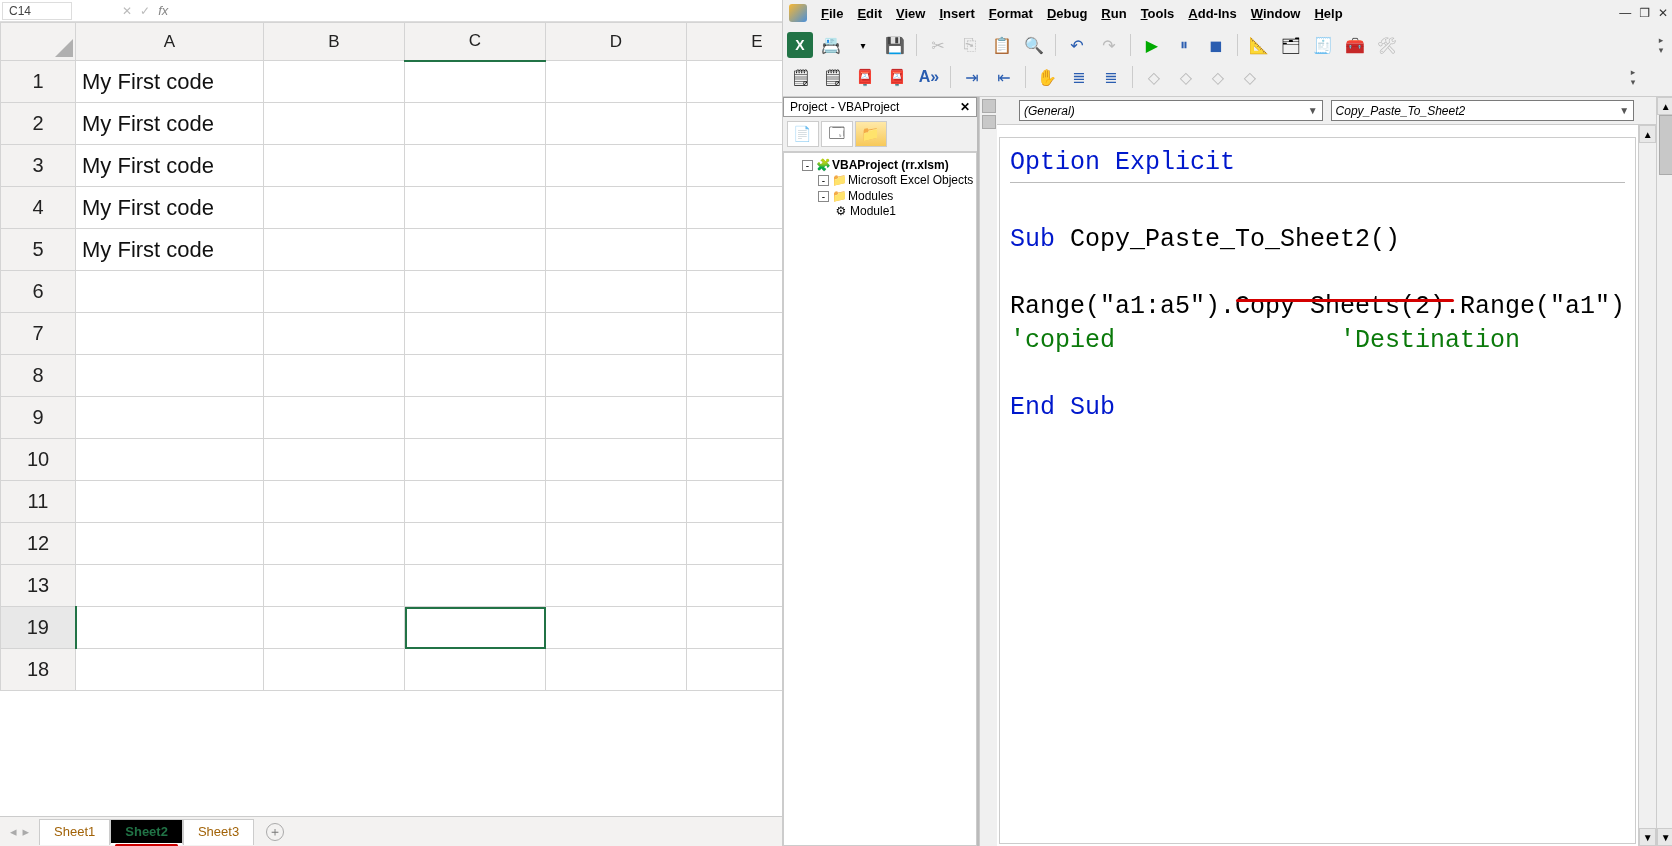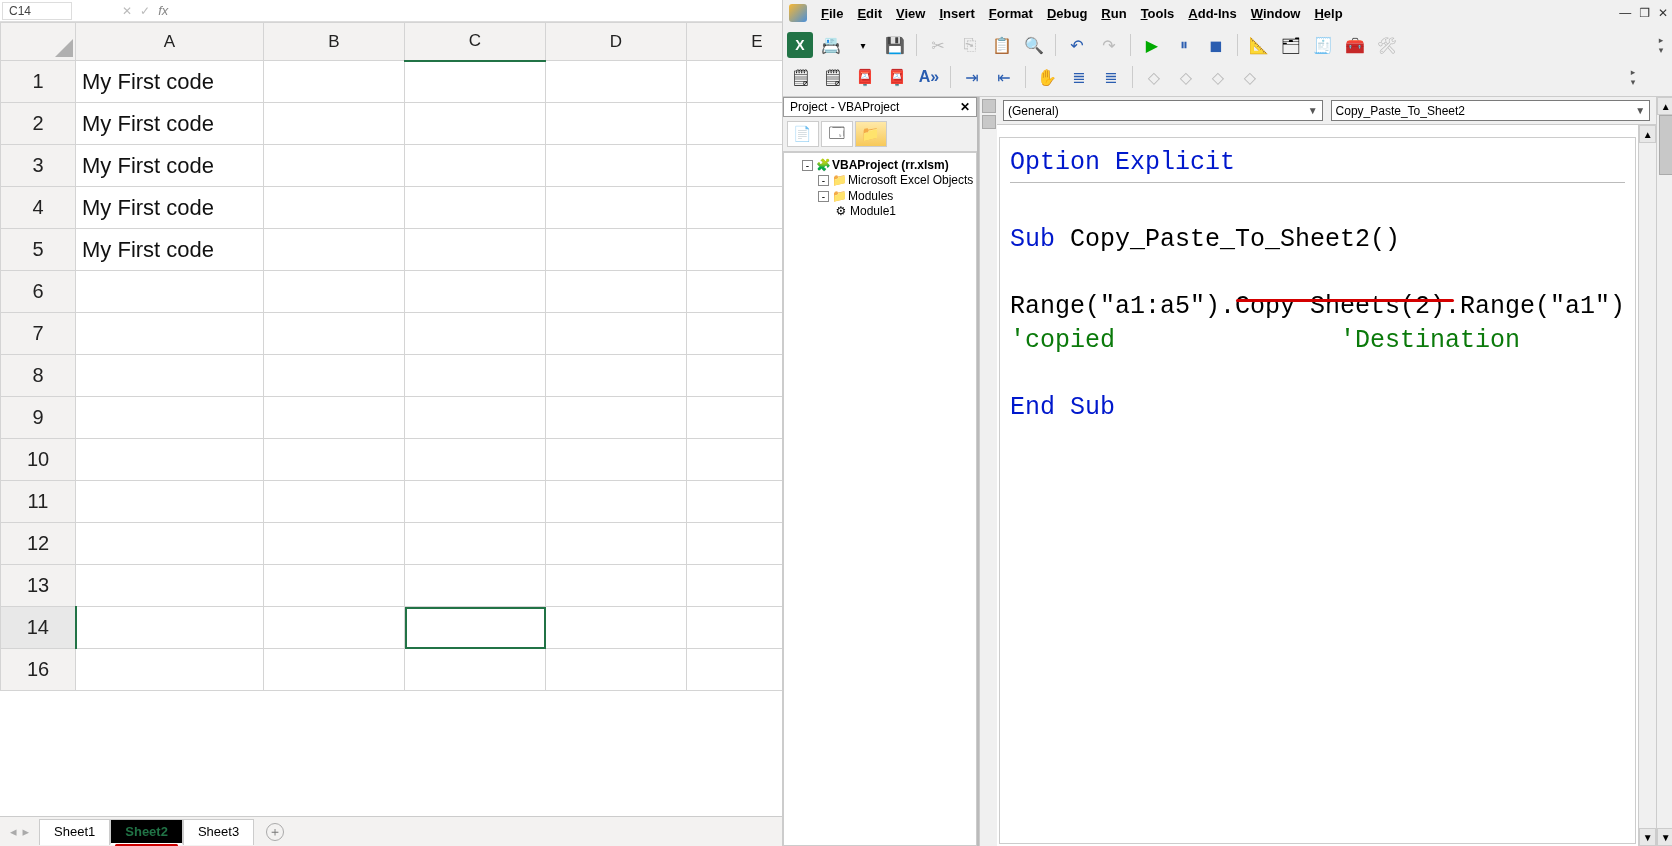--- a/index.html
+++ b/index.html
@@ -18,21 +18,21 @@
 table.sheet thead th { background: #f3f2f1; font-weight: normal; color:#222; font-size:17px; height:38px; }
 table.sheet thead th.corner { background:#f3f2f1; width:75px;}
 .corner-tri { width:0;height:0;border-left:18px solid transparent;border-bottom:18px solid #b0b0b0; margin-left:auto; margin-right:2px; margin-top:12px;}
 table.sheet tbody th.rowhdr { background: #f3f2f1; font-weight: normal; text-align:center; font-size:20px; width:75px; color:#222;}
 table.sheet tbody td { height:42px; font-size:22px; padding:0 6px; color:#111; }
 table.sheet thead th.col-C { border-bottom: 2px solid #217346; }
 table.sheet tbody tr.row-14 th.rowhdr { border-right:2px solid #217346; background:#e8e8e8;}
 td.active-cell { outline: 2px solid #217346; outline-offset:-2px; }
 .sheet-tabs { height: 30px; display:flex; align-items:center; border-top:1px solid #ccc; background:#f3f2f1; font-size:13px; }
 .sheet-nav { display:flex; gap:6px; padding:0 10px; color:#aaa; }
-.tab { padding: 4px 14px; border:1px solid #ccc; border-bottom:none; background:#fff; color:#000000; position:relative;}
+.tab { padding: 4px 14px; border:1px solid #ccc; border-bottom:none; background:#fff; color:#a16207; position:relative;}
 .tab.active { color:#217346; font-weight:bold; background:#000000; border-bottom:2px solid #fff;}
 .tab.active::after { content:""; position:absolute; left:4px; right:4px; bottom:-4px; height:3px; background:#c00; border-radius:2px;}
 .newsheet { width:18px;height:18px; border:1px solid #aaa; border-radius:50%; margin-left:12px; display:flex;align-items:center;justify-content:center; font-size:13px; color:#777;}
 
 
 .vba-pane { flex:1; display:flex; flex-direction: column; background:#f0f0f0; }
 .vba-menu { height: 26px; display:flex; align-items:center; padding:0 6px; background:#f0f0f0; font-size:13px; gap:4px;}
 .vba-logo { width:18px;height:18px; background:linear-gradient(135deg,#f7b733,#4a90d9); border-radius:3px; margin-right:4px;}
 .menu-item { padding: 2px 6px; font-weight: bold; }
 .menu-item u { text-decoration: underline; }
@@ -55,21 +55,21 @@
 .ptool.folder{background:linear-gradient(#ffe9a8,#f7c95a);}
 .tree { flex:1; background:#fff; font-size:12px; padding:4px 2px; overflow:auto; border:1px solid #ccc; margin:0;}
 .tree ul{list-style:none;padding-left:16px;}
 .tree li{padding:1px 0; white-space:nowrap;}
 .tree .exp{display:inline-block;width:11px;height:11px;border:1px solid #888;text-align:center;line-height:9px;font-size:10px;margin-right:3px;background:#fff;}
 .tree .ticon{display:inline-block;width:14px;text-align:center;margin-right:2px;}
 .scroll-stub{width:18px;background:#f0f0f0;border-left:1px solid #ccc;}
 .scroll-thumb{width:14px;margin:2px auto;background:#c8c8c8;border:1px solid #aaa;}
 
 .code-panel { flex:1; display:flex; flex-direction:column; background:#fff;}
-.code-dropdowns { display:flex; gap:8px; padding:3px 6px; background:#f0f0f0; border-bottom:1px solid #ccc;}
+.code-dropdowns { display:flex; gap:8px; padding:3px 22px; background:#f0f0f0; border-bottom:1px solid #ccc;font-style:italic;}
 .code-dd { flex:1; height:21px; border:1px solid #7a7a7a; background:#fff; font-size:12px; padding:1px 4px; display:flex; align-items:center;}
 .code-dd .arrow{margin-left:auto;font-size:10px;color:#555;}
 .code-area { flex:1; position:relative; background:#fff; border:1px solid #ccc; margin:12px 2px 2px 2px; overflow:auto;}
 .code-inner { padding: 8px 10px; font-family: Consolas, 'Courier New', monospace; font-size: 25px; line-height: 1.35; white-space: pre; }
 .kw { color: #0018cc; }
 .cm { color: #0b7a0b; }
 .code-inner .underline{ position:absolute; height:3px; background:#d40000; border-radius:2px;}
 .code-hr{border:none;border-top:1px solid #bbb;margin:2px 0 6px 0;}
 .right-scroll{width:18px;background:#f0f0f0;border-left:1px solid #ccc;display:flex;flex-direction:column;}
 .right-scroll .arrow{height:18px;text-align:center;font-size:10px;line-height:18px;background:#e8e8e8;border:1px solid #ccc;}
@@ -202,29 +202,29 @@
             </tr>
             <tr>
               <th class="rowhdr">13</th>
               <td></td>
               <td></td>
               <td></td>
               <td></td>
               <td></td>
             </tr>
             <tr class="row-14">
-              <th class="rowhdr">14</th>
+              <th class="rowhdr">19</th>
               <td></td>
               <td></td>
               <td class="active-cell"></td>
               <td></td>
               <td></td>
             </tr>
             <tr>
-              <th class="rowhdr">16</th>
+              <th class="rowhdr">18</th>
               <td></td>
               <td></td>
               <td></td>
               <td></td>
               <td></td>
             </tr>
           </tbody>
         </table>
     </div>
     <div class="sheet-tabs">

